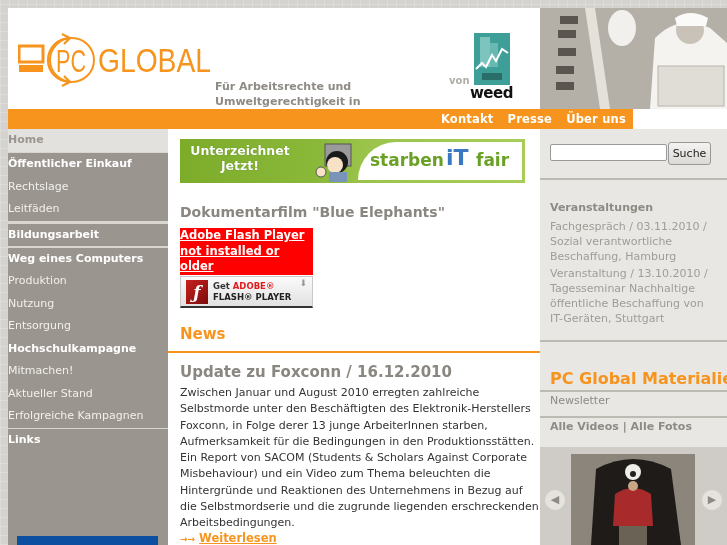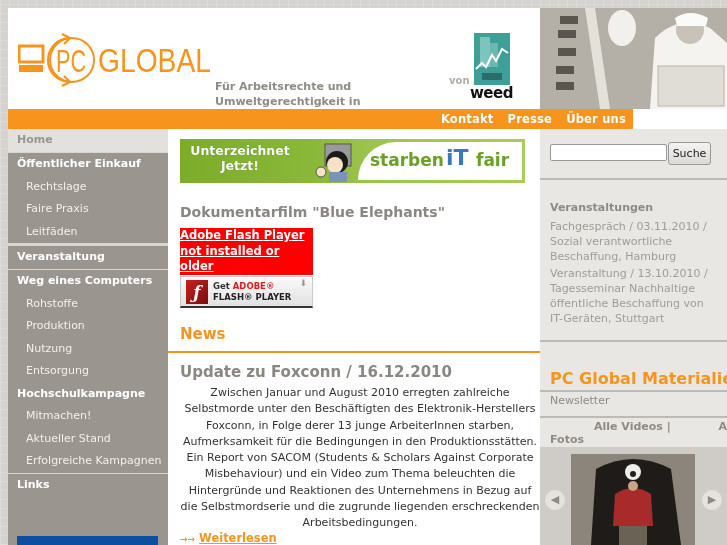--- a/index.html
+++ b/index.html
@@ -38,24 +38,24 @@
   }
   .topnav-links { position: absolute; right: 0; top: 0; height: 20px; display: flex; }
   .topnav-link {
     color: #fff; font-size: 11.5px; font-weight: bold; line-height: 20px;
     padding: 0 7px; text-decoration: none; letter-spacing: 0.2px;
   }
   
   #sidebar { position: absolute; left: 0; top: 121px; width: 160px; height: 416px; background: #9a958f; }
   .nav-item {
     display: block; height: 22.5px; line-height: 22px; color: #fff; font-size: 11px;
-    padding-left: 9px; text-decoration: none; white-space: nowrap;
+    text-decoration: none; white-space: nowrap;
   }
   .nav-item.top { font-weight: bold; }
-  .nav-item.sub { padding-left: 18px; color: #f2f0ec; }
+  .nav-item.sub { color: #f2f0ec; }
   .nav-item.home { background: #e3e1dd; color: #9a958f; font-weight: bold; }
   .nav-sep { height: 3px; background: #d9d6d1; }
   .nav-sep.thin { height: 1.5px; }
   #facebook-box {
     position: absolute; left: 9px; top: 407px; width: 141px; height: 20px; background: #0c4fa0;
   }
   
   #content { position: absolute; left: 160px; top: 121px; width: 372px; height: 416px; background: #fff; }
   #banner {
     position: absolute; left: 12px; top: 10px; width: 345px; height: 44px;
@@ -91,21 +91,21 @@
     font-family: "DejaVu Serif", serif; font-style: italic; font-weight: bold; text-align: center; line-height: 24px;
   }
   #flash-get { position: absolute; left: 32px; top: 4px; font-size: 8.5px; font-weight: bold; color: #333; }
   #flash-get .adobe { color: #e01d1d; }
   #flash-player { position: absolute; left: 32px; top: 15px; font-size: 8.5px; font-weight: bold; color: #222; }
   #flash-dl { position: absolute; right: 5px; top: 1px; font-size: 9px; color: #999; }
   #news-heading { position: absolute; left: 12px; top: 196px; font-size: 15px; font-weight: bold; color: #f7941d; }
   #news-rule { position: absolute; left: 0; top: 222px; width: 372px; height: 2px; background: #f7941d; }
   #article-title { position: absolute; left: 12px; top: 234px; font-size: 15px; font-weight: bold; color: #8a8680; }
   #article-body {
-    position: absolute; left: 12px; top: 256px; width: 360px; font-size: 11px; line-height: 16.3px; color: #333; text-align: center;
+    position: absolute; left: 12px; top: 256px; width: 360px; font-size: 11px; line-height: 16.3px; color: #333;
   }
   #readmore { position: absolute; left: 12px; top: 402px; font-size: 11.5px; font-weight: bold; }
   #readmore .arrows { color: #f7941d; font-size: 9px; }
   #readmore a { color: #f7941d; text-decoration: underline; text-align: right; }
   
   #rightbar { position: absolute; left: 532px; top: 121px; width: 218px; height: 416px; background: #e8e7e4; }
   #search-input {
     position: absolute; left: 10px; top: 15px; width: 117px; height: 17px; border: 1px solid #999;
     border-radius: 2px; background: #fff;
   }
@@ -113,21 +113,21 @@
     position: absolute; left: 128px; top: 13px; width: 43px; height: 23px; border: 1px solid #999;
     border-radius: 3px; background: linear-gradient(#f4f3f1, #dcdad6); font-size: 11px; color: #222;
     font-family: "DejaVu Sans", sans-serif; line-height: 20px; text-align: center;
   }
   .rb-sep { position: absolute; left: 0; width: 187px; height: 2px; background: #bdb9b3; }
   #events-title { position: absolute; left: 10px; top: 72px; font-size: 11px; font-weight: bold; color: #8e8a84; }
   .event { position: absolute; left: 10px; width: 170px; font-size: 11px; line-height: 15px; color: #a09c96; }
   #materials { position: absolute; left: 10px; top: 240px; font-size: 16px; font-weight: bold; color: #f7941d; }
   #newsletter { position: absolute; left: 10px; top: 265px; font-size: 11px; font-weight: normal; color: #8e8a84; }
   #media-links { position: absolute; left: 10px; top: 291px; font-size: 11px; font-weight: bold; color: #8e8a84; }
-  #media-links a { color: #8e8a84; text-decoration: none; margin-left: 44px; }
+  #media-links a { color: #8e8a84; text-decoration: none; }
   #gallery { position: absolute; left: 0; top: 318px; width: 187px; height: 98px; background: #cfccc7; }
   #gallery-photo {
     position: absolute; left: 31px; top: 7px; width: 124px; height: 91px;
     background: radial-gradient(ellipse at 55% 40%, #1a1a1a 0%, #3a3530 35%, #8f887e 60%, #c8c2b8 100%);
     overflow: hidden;
   }
   .gallery-arrow {
     position: absolute; top: 43px; width: 20px; height: 20px; border-radius: 10px; background: #e6e3de;
     color: #8e8a84; font-size: 11px; text-align: center; line-height: 20px;
   }
@@ -191,27 +191,25 @@
       <a class="topnav-link" href="#">Presse</a>
       <a class="topnav-link" href="#">Über uns</a>
     </div>
   </div>
 
   <div id="sidebar">
     <a class="nav-item home" href="#">Home</a>
     <div class="nav-sep thin"></div>
     <a class="nav-item top" href="#">Öffentlicher Einkauf</a>
     <a class="nav-item sub" href="#">Rechtslage</a>
-    <a class="nav-item sub" href="#">Faire Praxis</a>
     <a class="nav-item sub" href="#">Leitfäden</a>
     <div class="nav-sep"></div>
-    <a class="nav-item top" href="#">Veranstaltung</a>
+    <a class="nav-item top" href="#">Bildungsarbeit</a>
     <div class="nav-sep thin"></div>
     <a class="nav-item top" href="#">Weg eines Computers</a>
-    <a class="nav-item sub" href="#">Rohstoffe</a>
     <a class="nav-item sub" href="#">Produktion</a>
     <a class="nav-item sub" href="#">Nutzung</a>
     <a class="nav-item sub" href="#">Entsorgung</a>
     <a class="nav-item top" href="#">Hochschulkampagne</a>
     <a class="nav-item sub" href="#">Mitmachen!</a>
     <a class="nav-item sub" href="#">Aktueller Stand</a>
     <a class="nav-item sub" href="#">Erfolgreiche Kampagnen</a>
     <div class="nav-sep thin"></div>
     <a class="nav-item top" href="#">Links</a>
     <div id="facebook-box"></div>

